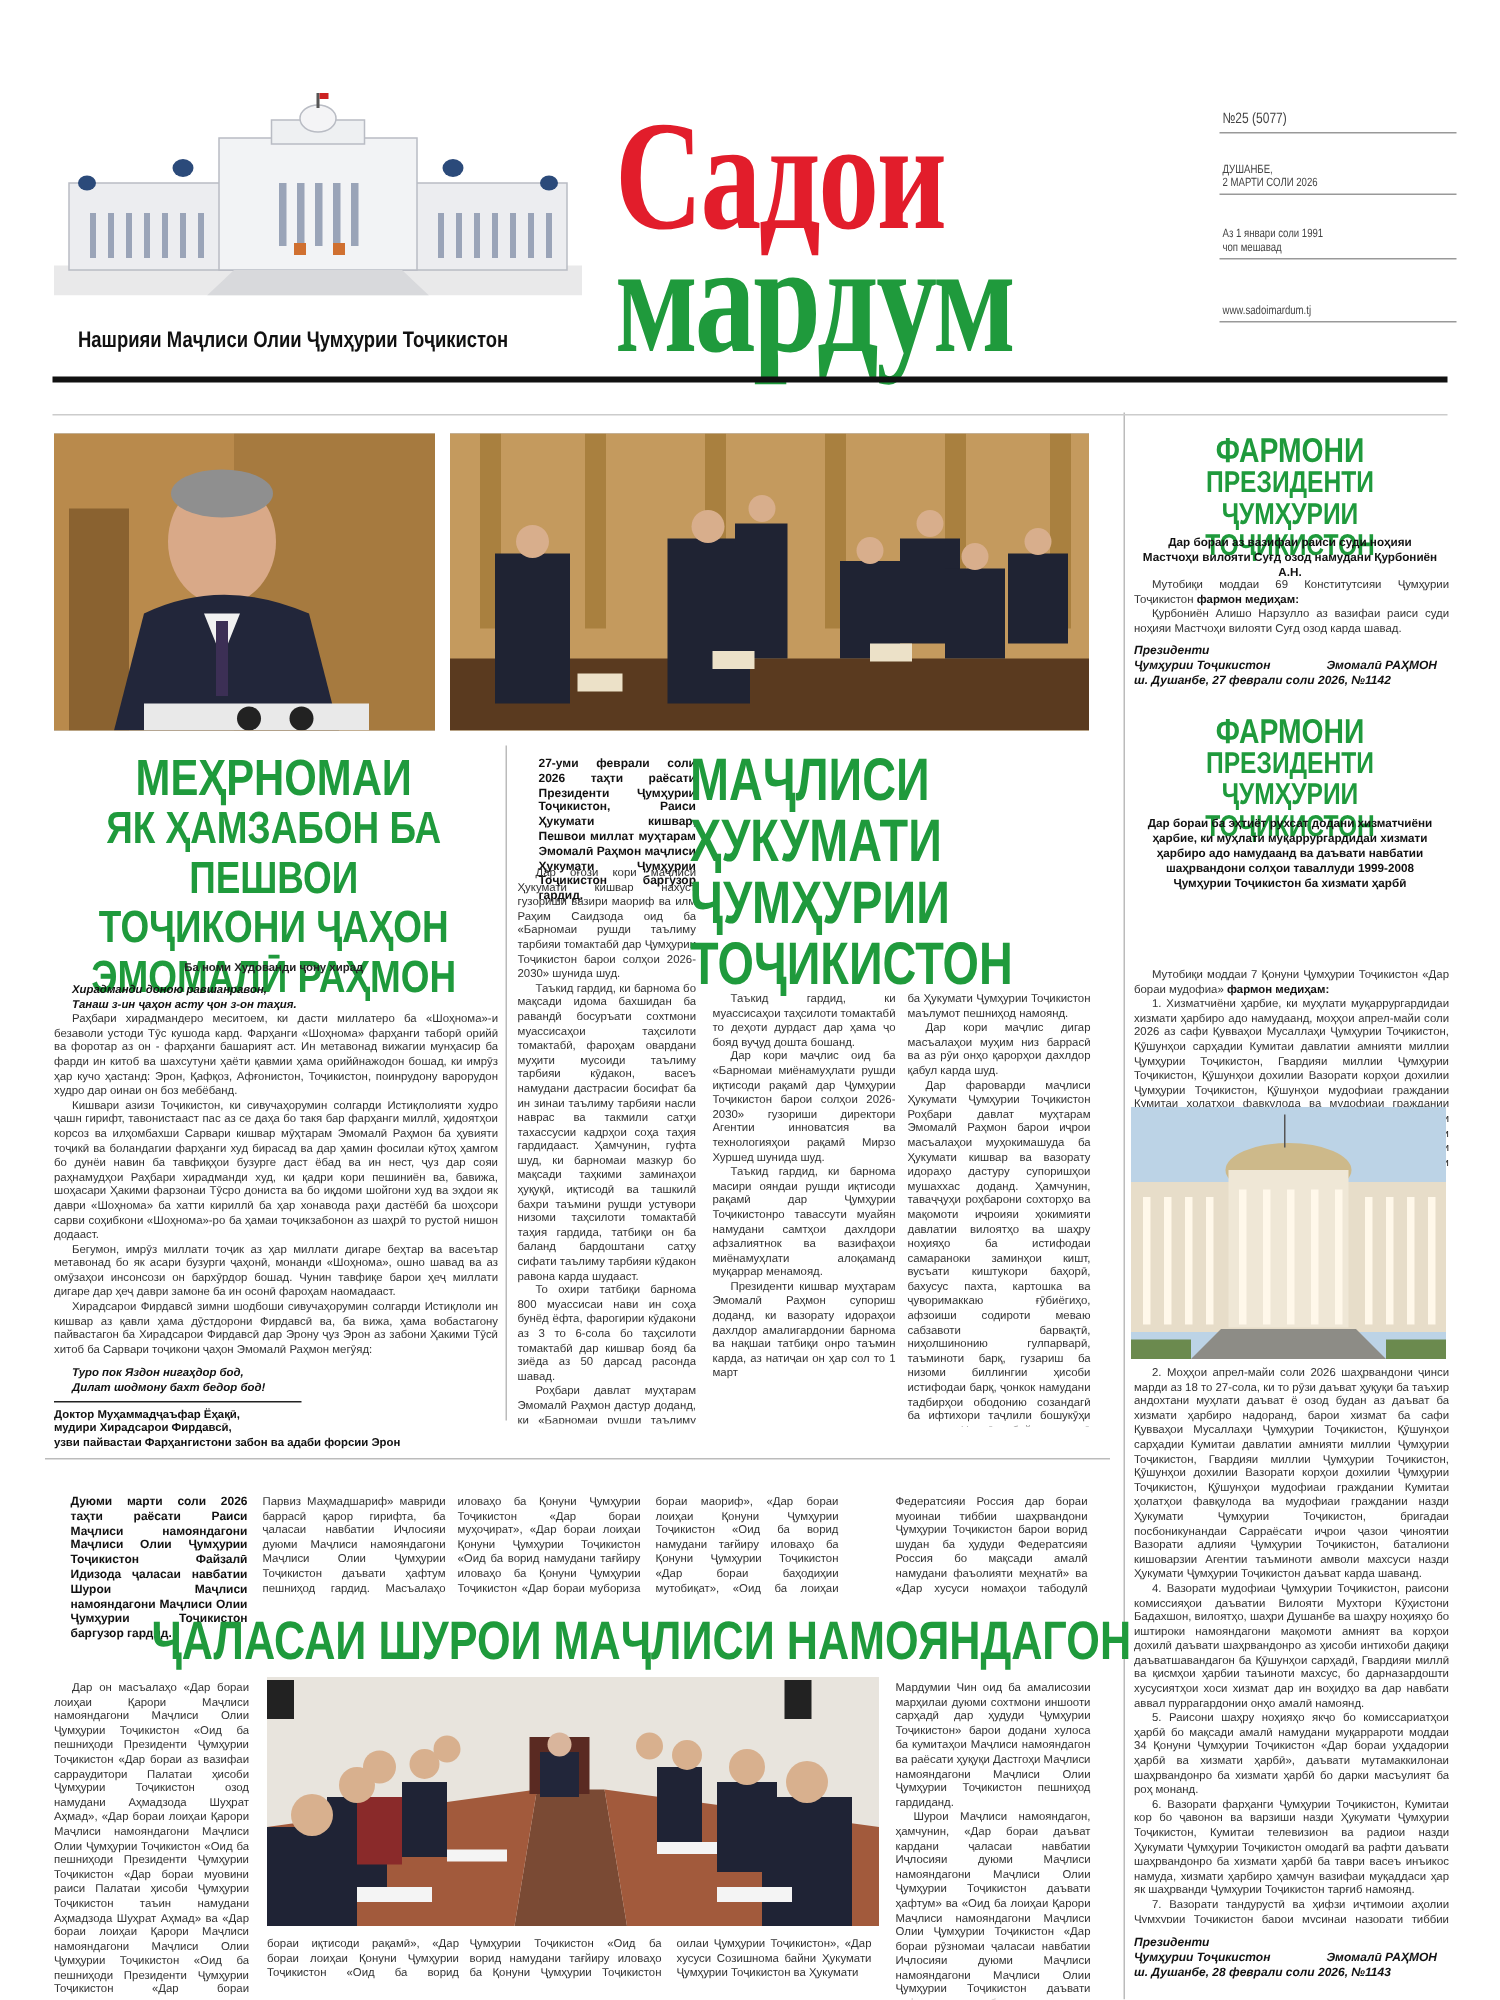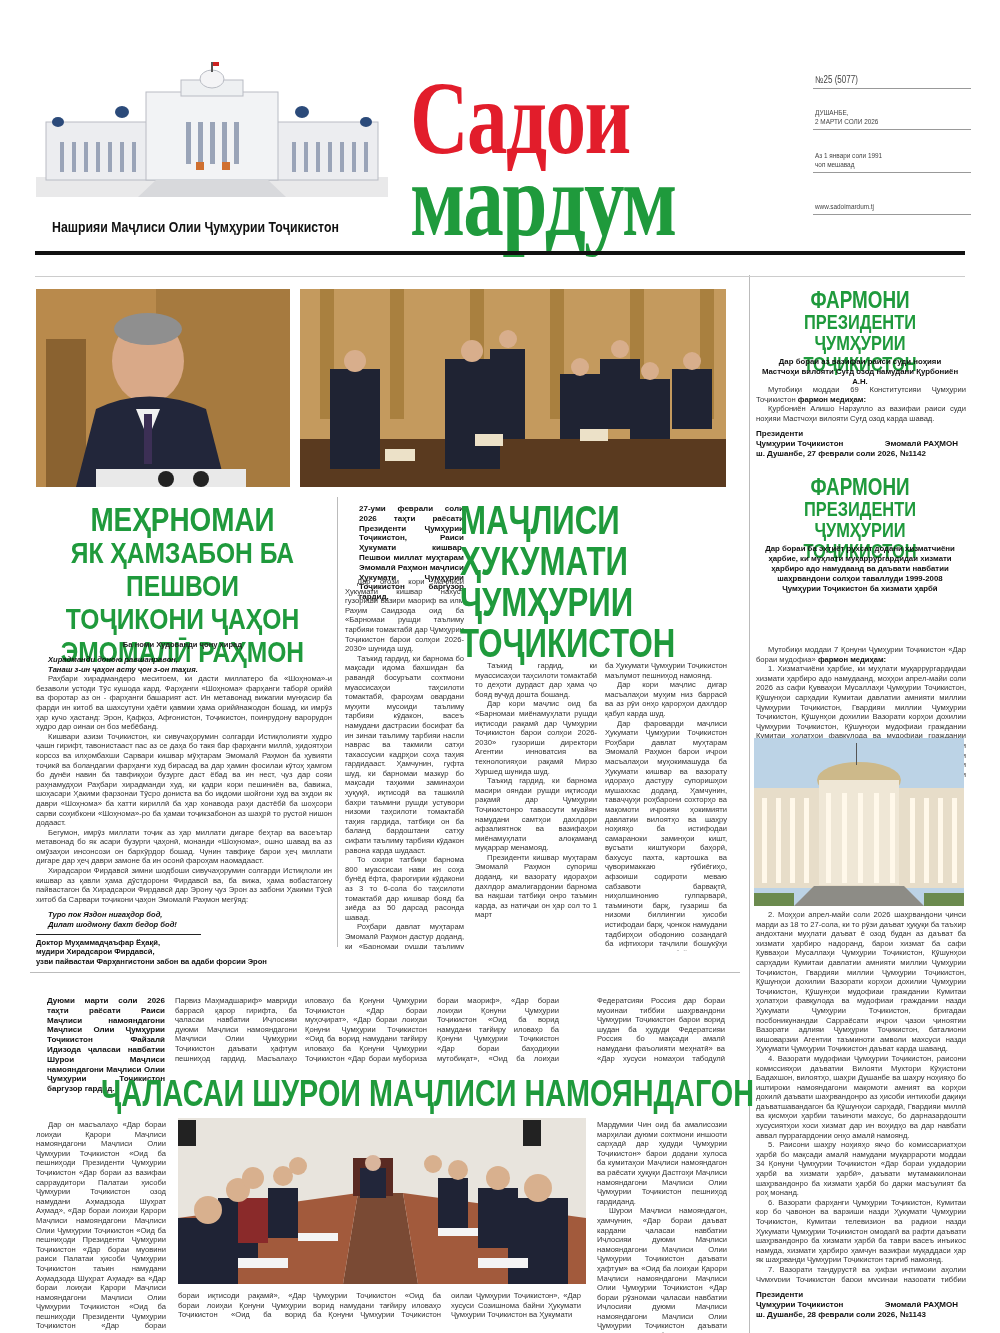--- a/index.html
+++ b/index.html
@@ -9,21 +9,21 @@
   .body-text { font-size: 7.6px; line-height: 9.6px; text-align: justify; color: #333; }
   .body-text p { text-indent: 12px; }
   .lede { font-size: 8px; line-height: 9.8px; font-weight: bold; color: #111; text-align: justify; }
   .bold { font-weight: bold; }
   
   .logo-top { font-family: "Liberation Serif", serif; font-weight: bold; color: #e21d2b; font-size: 104px; line-height: 104px; transform: scaleX(0.78); transform-origin: left top; letter-spacing: -2px; }
   .logo-bot { font-family: "Liberation Serif", serif; font-weight: bold; color: #1f9a3c; font-size: 104px; line-height: 104px; transform: scaleX(0.78); transform-origin: left top; letter-spacing: -2px; }
   .meta-line { font-size: 9px; color: #444; transform: scaleX(0.8); transform-origin: left; }
   .meta-rule { height: 1px; background: #999; }
   .photo { background: #8a6a3a; overflow: hidden; }
-  .sign { font-size: 8px; font-weight: bold; line-height: 10px; color: #111; }
+  .sign { font-size: 8px; font-weight: bold; line-height: 10px; color: #111; font-style: italic; }
 </style>
 </head>
 <body>
 
 <div class="abs" data-name="masthead" style="left:0;top:0;width:1000px;height:260px;">
 
   <div class="abs" data-name="parliament-building-illustration" style="left:36px;top:62px;width:352px;height:135px;">
     <svg width="352" height="135" viewBox="0 0 352 135">
       <rect x="0" y="0" width="352" height="135" fill="#ffffff"></rect>
       <rect x="0" y="115" width="352" height="20" fill="#e9e9ea"></rect>

